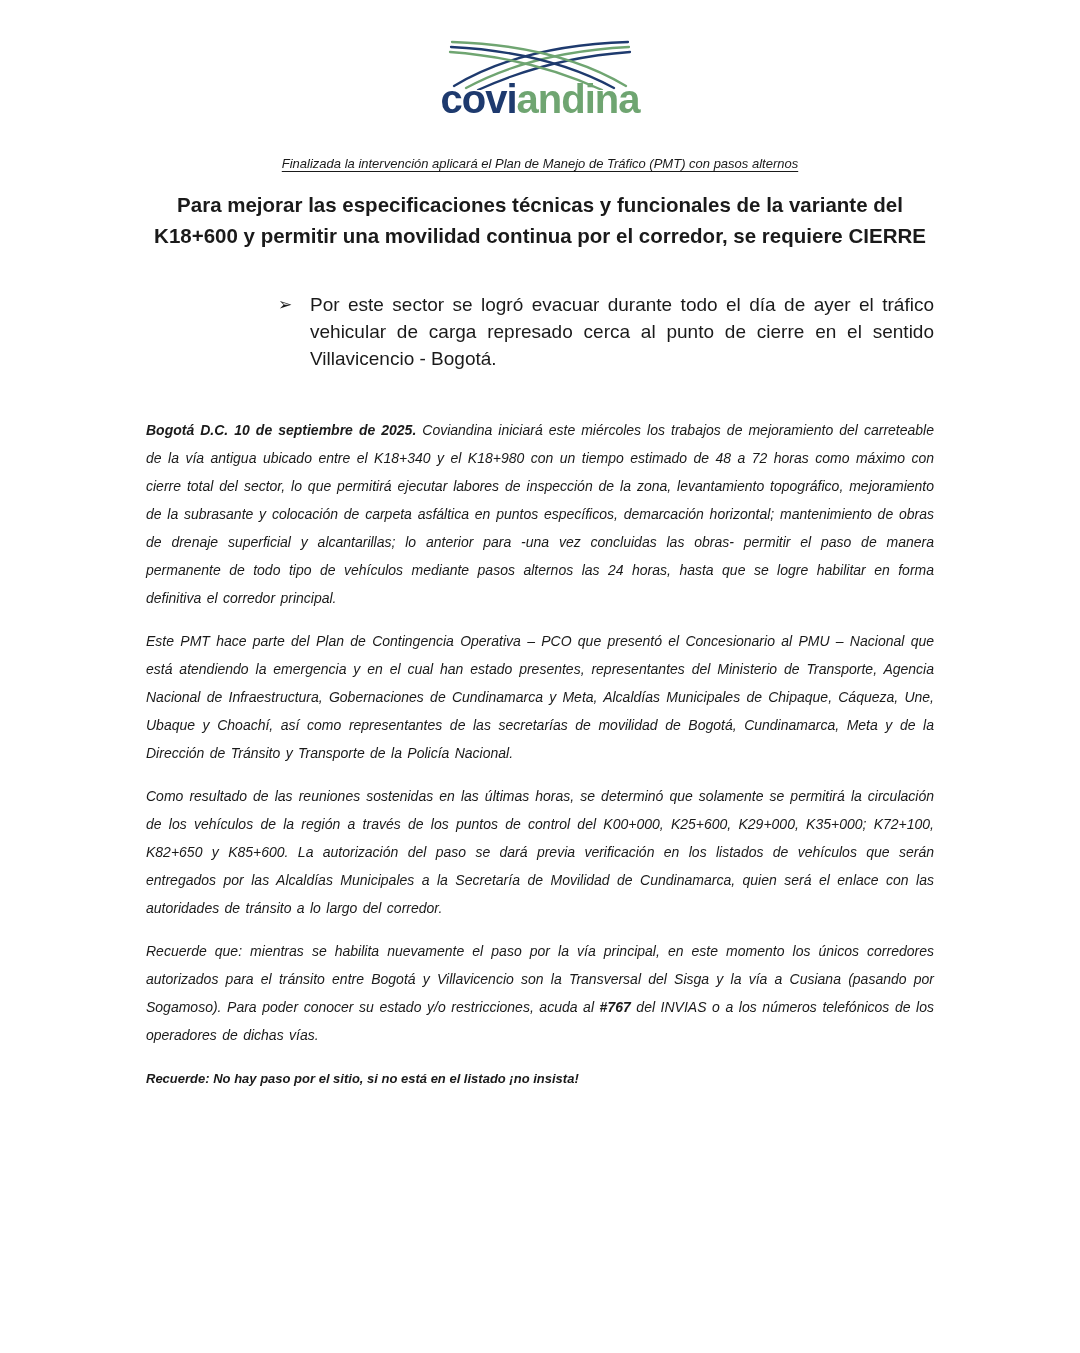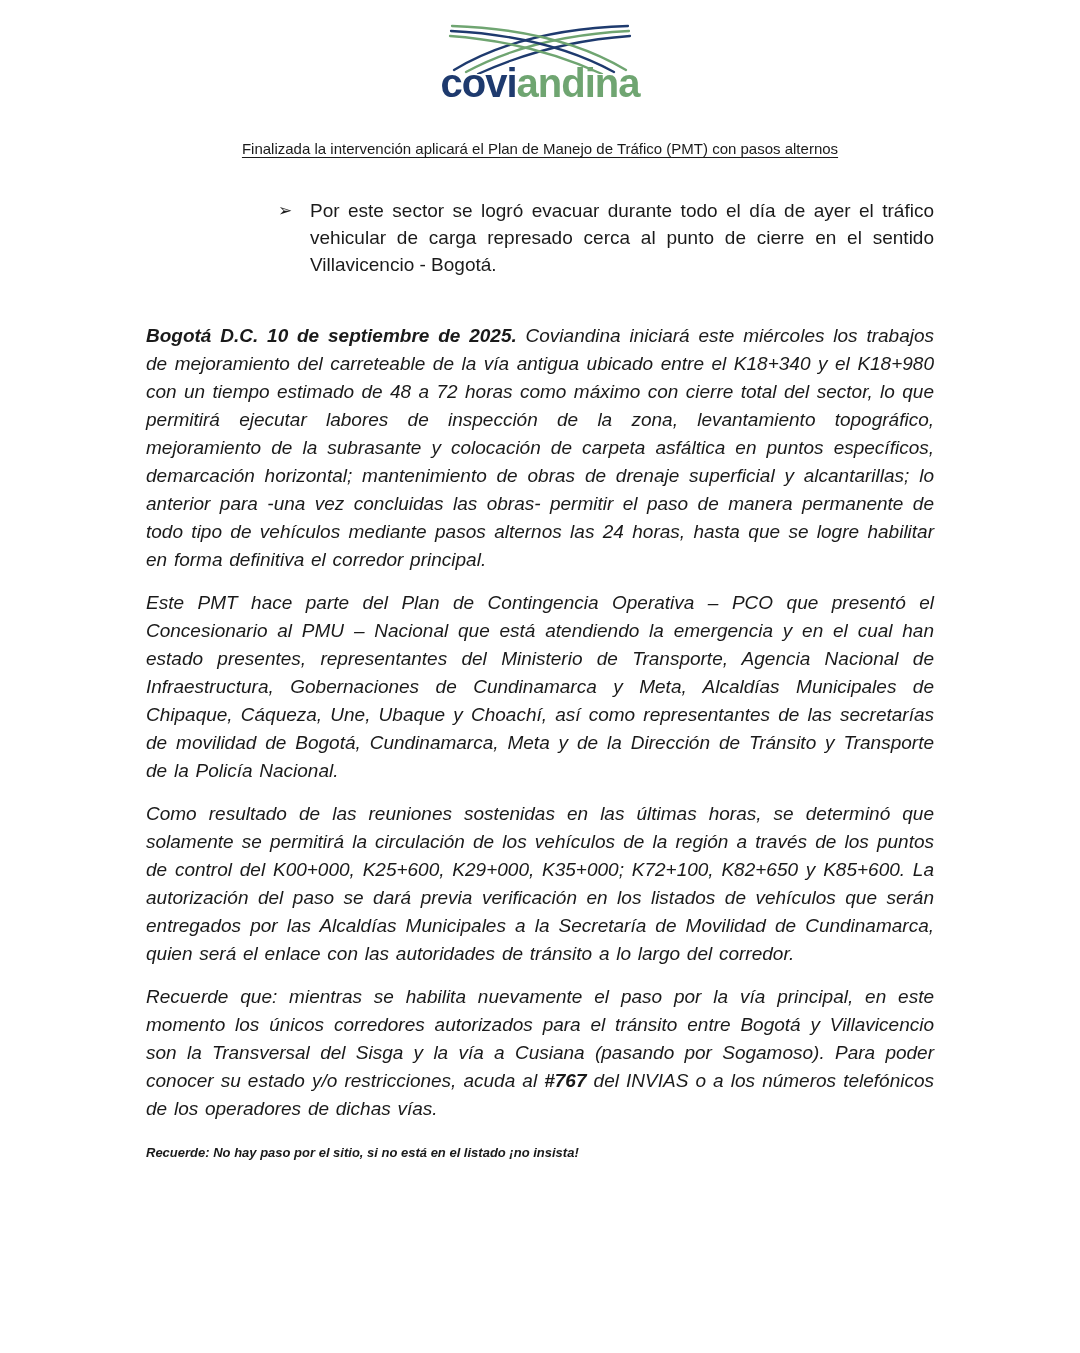--- a/index.html
+++ b/index.html
@@ -1,21 +1,21 @@
 <!DOCTYPE html>
 <html style="--logo-navy: #1e3a6e; --logo-green: #6fa571; --logo-gray: #8c8c8c;"><head>
 <meta charset="utf-8">
 <style>
   * { margin: 0; padding: 0; box-sizing: border-box; }
   html, body { background: #ffffff; }
   .page {
     position: relative;
     width: 1080px;
     height: 1179px;
-    margin: 0 auto;
+    margin: 16px auto;
     background: #ffffff;
     font-family: "Liberation Sans", "DejaVu Sans", sans-serif;
     color: #1a1a1a;
     overflow: hidden;
   }
   .content { padding: 0 146px; }
 
   
   .logo-block { padding-top: 22px; text-align: center; }
   .swoosh { display: block; margin: 0 auto -12px auto; }
@@ -31,21 +31,22 @@
     margin-top: 2px;
     font-size: 13.5px;
     letter-spacing: 0.4px;
     color: var(--logo-gray, #8c8c8c);
   }
 
   
   .subtitle {
     margin-top: 36px;
     text-align: center;
-    font-size: 15px;
+    font-style: italic;
+    font-size: 13px;
   }
   .subtitle span { text-decoration: underline; text-underline-offset: 3px; }
   .headline {
     margin-top: 18px;
     text-align: center;
     font-weight: bold;
     font-size: 20.5px;
     line-height: 31px;
   }
 
@@ -66,21 +67,21 @@
   .bullet-text {
     font-size: 19px;
     line-height: 27px;
     text-align: justify;
   }
 
   
   .para {
     margin-top: 15px;
     font-style: italic;
-    font-size: 19px;
+    font-size: 14px;
     line-height: 28px;
     text-align: justify;
     word-spacing: 1.5px;
   }
   .para.first { margin-top: 44px; }
   .para b { font-weight: bold; }
   .closing {
     margin-top: 16px;
     font-style: italic;
     font-weight: bold;
@@ -109,20 +110,22 @@
     </div>
   </header>
 
   <main class="content">
 
     <p class="subtitle">
       <span>Finalizada la intervención aplicará el Plan de Manejo de Tráfico (PMT) con pasos alternos</span>
     </p>
 
     <h1 class="headline">
+      <div>Para mejorar las especificaciones técnicas y funcionales de la variante del</div>
+      <div>K18+600 y permitir una movilidad continua por el corredor, se requiere CIERRE</div>
     </h1>
 
     <div class="bullet-row">
       <span class="bullet-marker">➢</span>
       <p class="bullet-text">Por este sector se logró evacuar durante todo el día de ayer el tráfico vehicular de carga represado cerca al punto de cierre en el sentido Villavicencio - Bogotá.</p>
     </div>
 
     <p class="para first">
       <b>Bogotá D.C. 10 de septiembre de 2025.</b><span> Coviandina iniciará este miércoles los trabajos de mejoramiento del carreteable de la vía antigua ubicado entre el K18+340 y el K18+980 con un tiempo estimado de 48 a 72 horas como máximo con cierre total del sector, lo que permitirá ejecutar labores de inspección de la zona, levantamiento topográfico, mejoramiento de la subrasante y colocación de carpeta asfáltica en puntos específicos, demarcación horizontal; mantenimiento de obras de drenaje superficial y alcantarillas; lo anterior para -una vez concluidas las obras- permitir el paso de manera permanente de todo tipo de vehículos mediante pasos alternos las 24 horas, hasta que se logre habilitar en forma definitiva el corredor principal.</span>
     </p>

